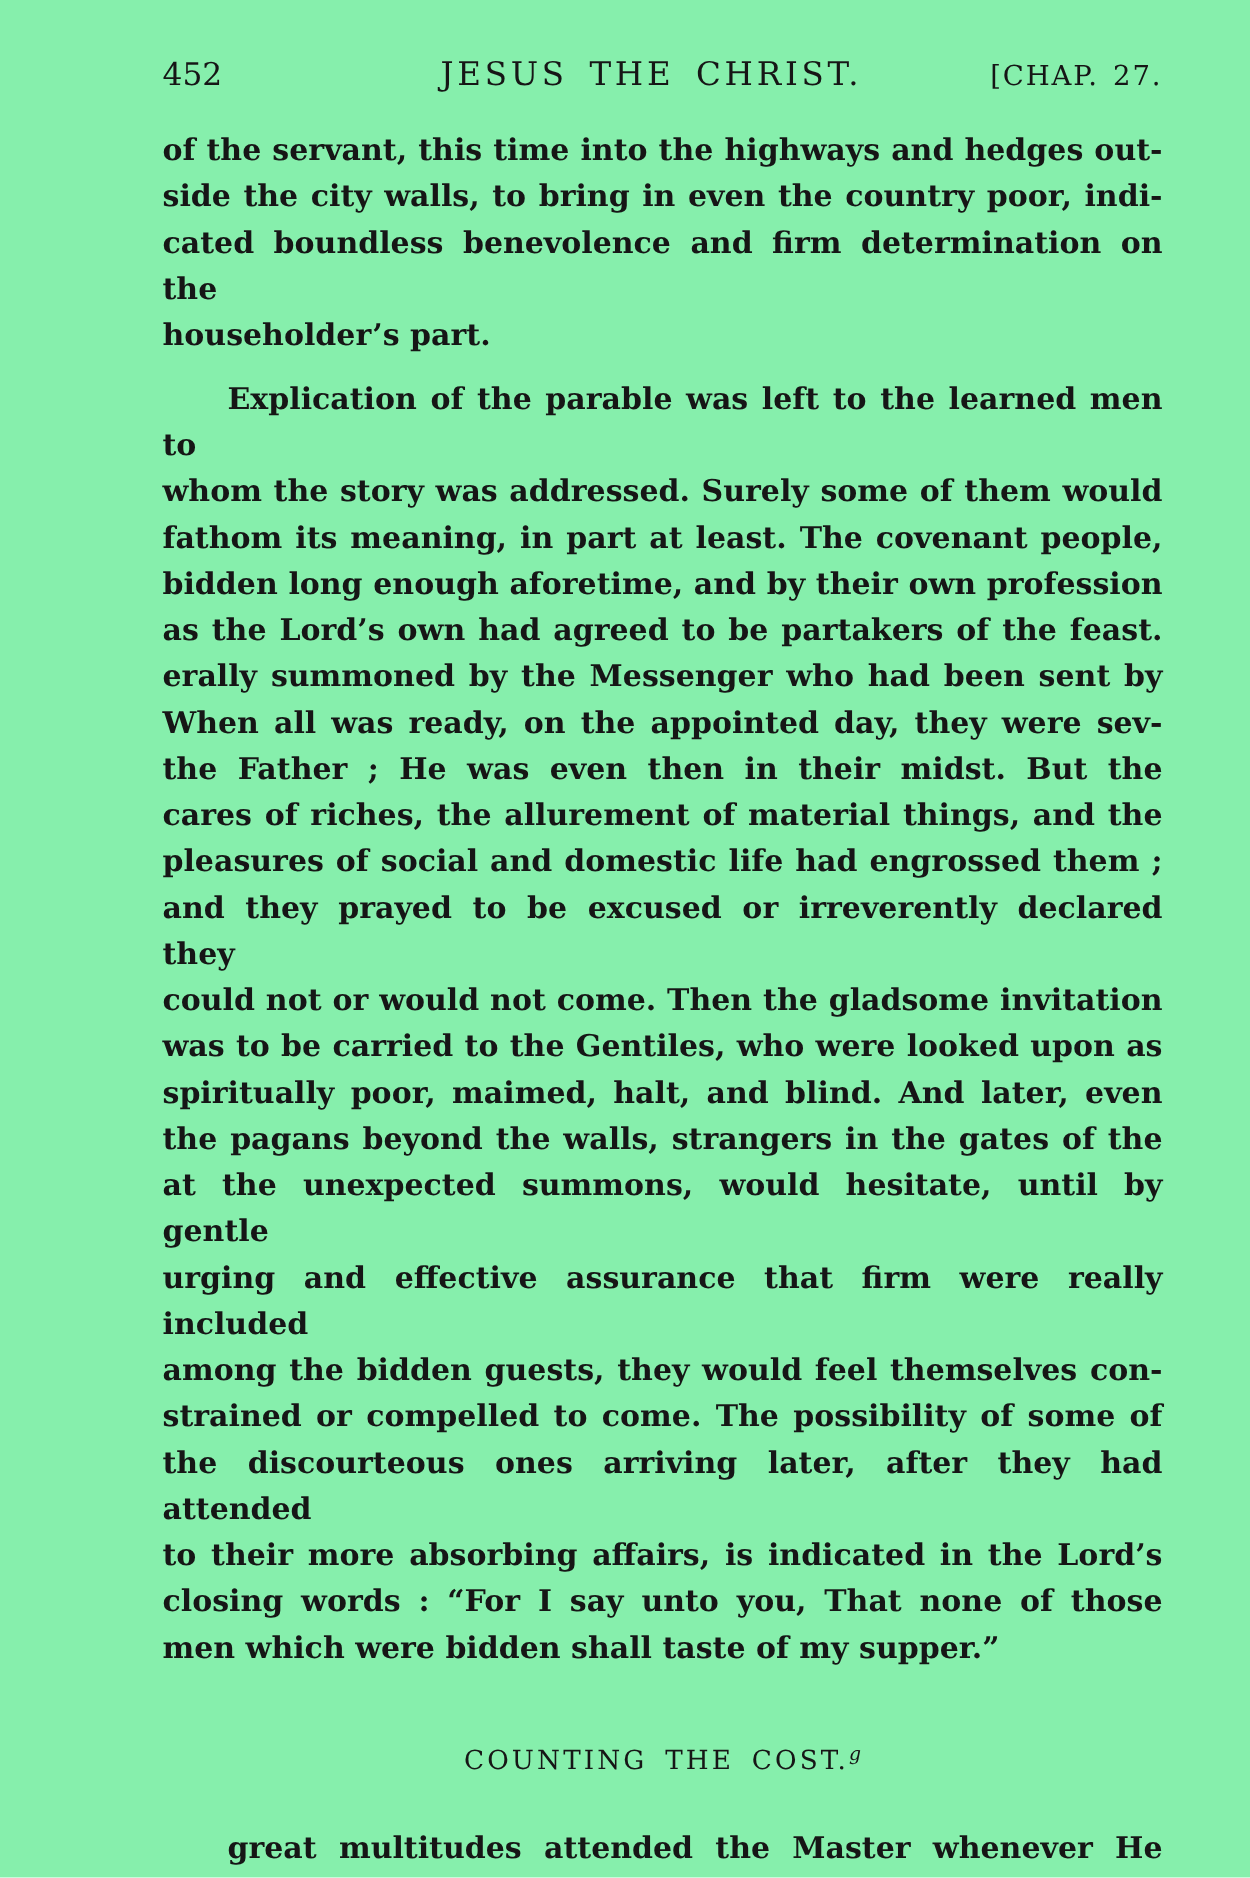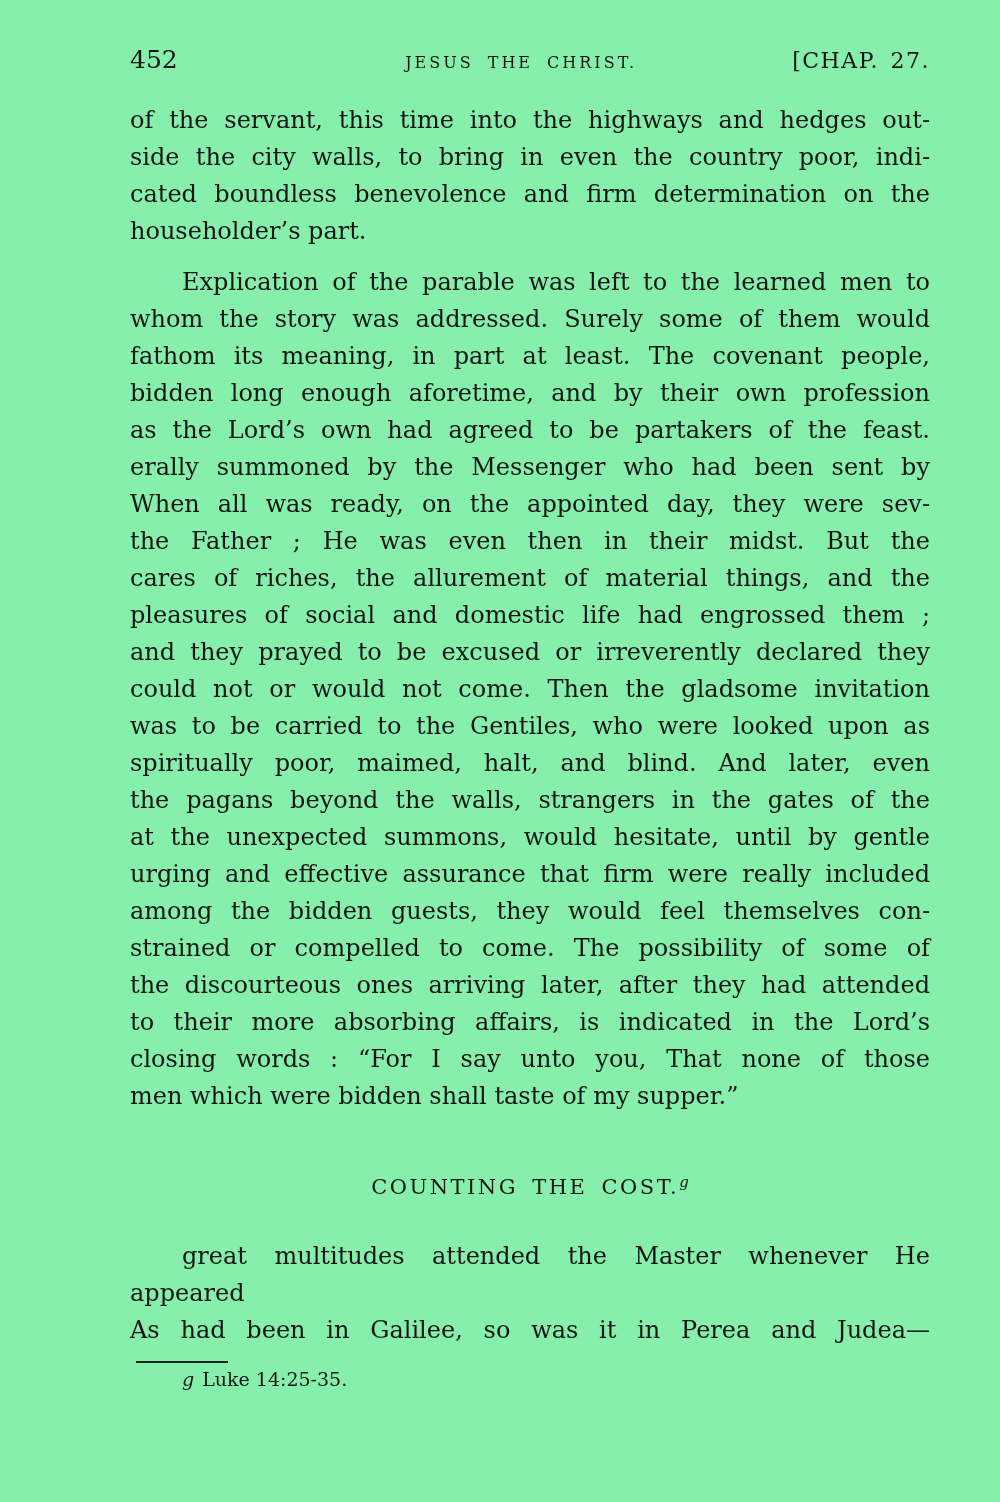--- a/index.html
+++ b/index.html
@@ -29,40 +29,41 @@
     font-size: 23px;
     line-height: 27px;
   }
   .running-header .page-number {
     font-size: 25px;
     min-width: 120px;
   }
   .running-header .book-title {
     letter-spacing: 3px;
     word-spacing: 6px;
-    font-size: 16px;
+    font-size: 26px;
   }
   .running-header .chapter-ref {
     letter-spacing: 1.5px;
     word-spacing: 3px;
     font-size: 22px;
     min-width: 120px;
     text-align: right;
   }
   
   .body-text {
     margin-top: 26px;
     font-size: 24px;
     line-height: 37px;
   }
   .para + .para { margin-top: 14px; }
   .para.indent .textline:first-child { text-indent: 52px; }
   .textline {
     text-align: justify;
     text-align-last: justify;
+    font-weight: bold;
   }
   .textline.end {
     text-align: left;
     text-align-last: left;
   }
   
   .section-heading {
     margin-top: 52px;
     text-align: center;
     font-size: 21px;

